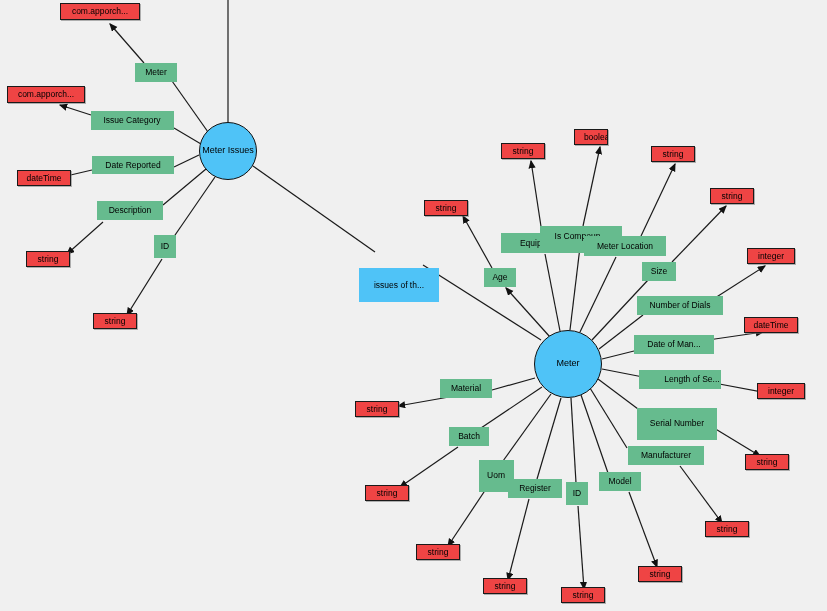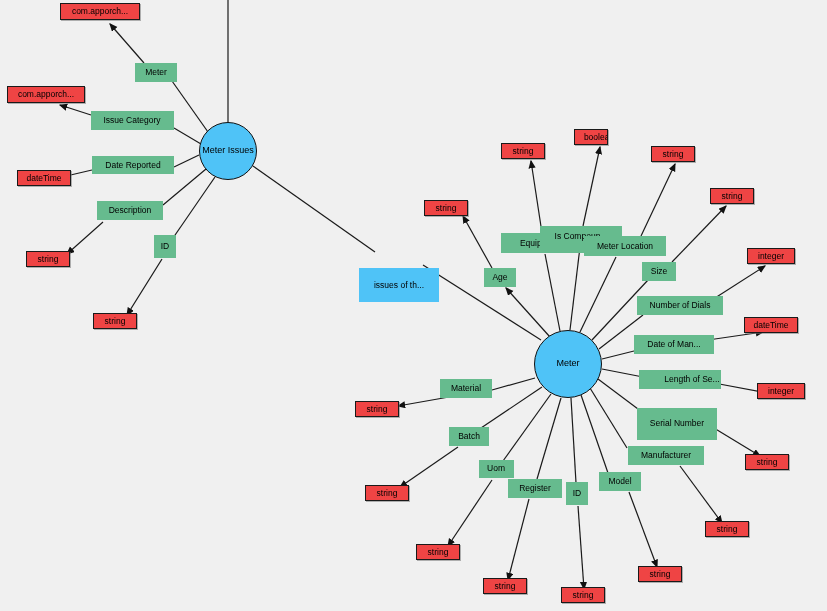--- a/index.html
+++ b/index.html
@@ -132,21 +132,21 @@
       <div class="box box-attr" style="left: 484px; top: 267.5px; width: 32px; height: 19px;">Age</div>
       <div class="box box-attr" style="left: 642px; top: 261.5px; width: 34px; height: 19px;">Size</div>
       <div class="box box-attr" style="left: 637px; top: 295.5px; width: 86px; height: 19px;">Number of Dials</div>
       <div class="box box-attr" style="left: 634px; top: 334.5px; width: 80px; height: 19px;">Date of Man...</div>
       <div class="box box-attr" style="left: 639px; top: 369.5px; width: 82px; height: 19px; padding-left: 24px;">Length of Se...</div>
       <div class="box box-attr" style="left: 637px; top: 407.5px; width: 80px; height: 32px;">Serial Number</div>
       <div class="box box-attr" style="left: 628px; top: 445.5px; width: 76px; height: 19px;">Manufacturer</div>
       <div class="box box-attr" style="left: 599px; top: 471.5px; width: 42px; height: 19px;">Model</div>
       <div class="box box-attr" style="left: 566px; top: 481.5px; width: 22px; height: 23px;">ID</div>
       <div class="box box-attr" style="left: 508px; top: 478.5px; width: 54px; height: 19px;">Register</div>
-      <div class="box box-attr" style="left: 478.5px; top: 459.5px; width: 35px; height: 18px;">Uom</div>
+      <div class="box box-attr" style="left: 478.5px; top: 459.5px; width: 35px; height: 32px;">Uom</div>
       <div class="box box-attr" style="left: 449px; top: 426.5px; width: 40px; height: 19px;">Batch</div>
       <div class="box box-attr" style="left: 440px; top: 378.5px; width: 52px; height: 19px;">Material</div>
       <div class="box box-type" style="left: 60px; top: 2.5px; width: 80px; height: 17px;">com.apporch...</div>
       <div class="box box-type" style="left: 7px; top: 85.5px; width: 78px; height: 17px;">com.apporch...</div>
       <div class="box box-type" style="left: 17px; top: 170px; width: 54px; height: 16px;">dateTime</div>
       <div class="box box-type" style="left: 26px; top: 251px; width: 44px; height: 16px;">string</div>
       <div class="box box-type" style="left: 93px; top: 313px; width: 44px; height: 16px;">string</div>
       <div class="box box-type" style="left: 424px; top: 200px; width: 44px; height: 16px;">string</div>
       <div class="box box-type" style="left: 501px; top: 143px; width: 44px; height: 16px;">string</div>
       <div class="box box-type" style="left: 574px; top: 129px; width: 34px; height: 16px; padding-left: 16px;">boolean</div>

